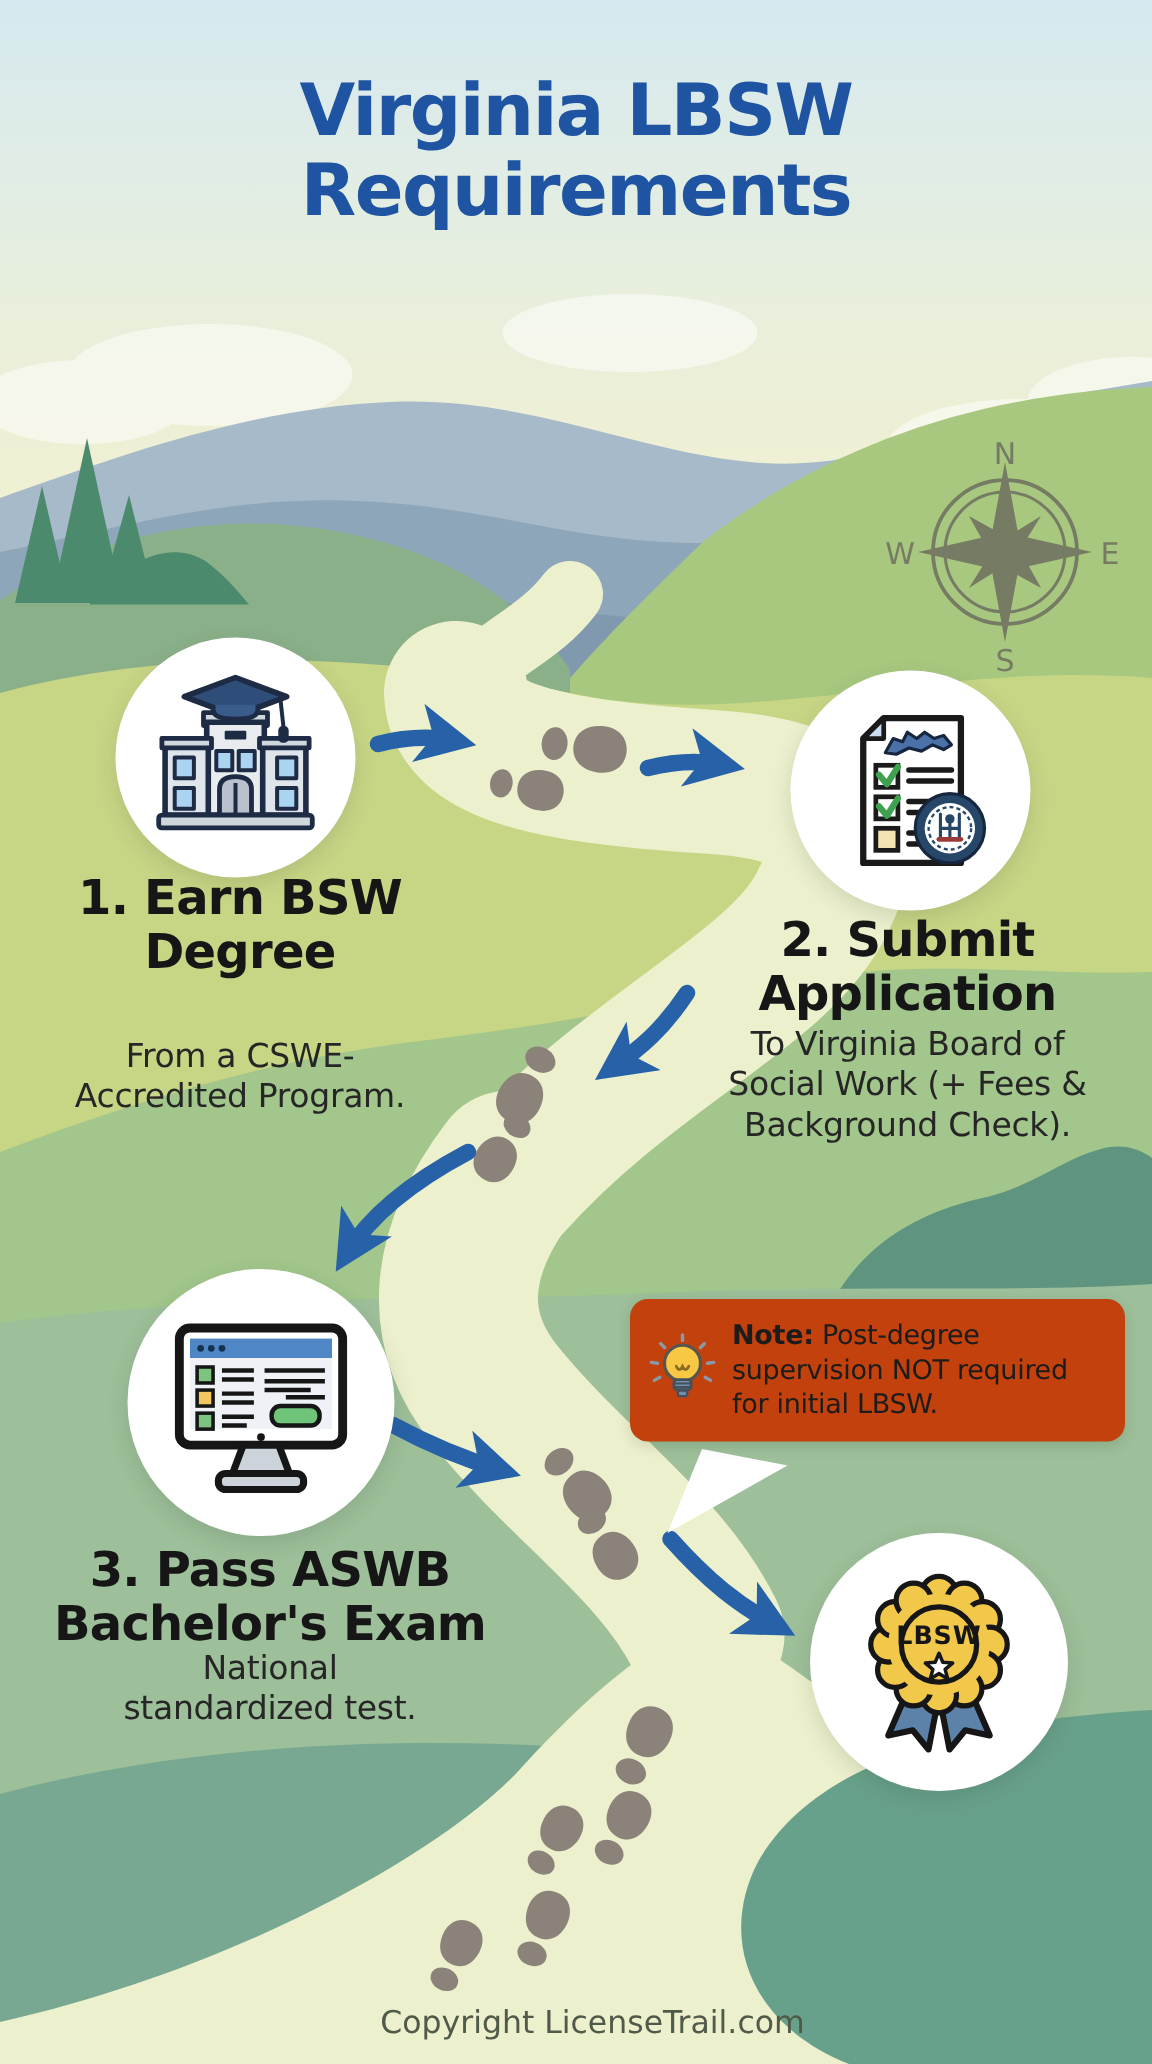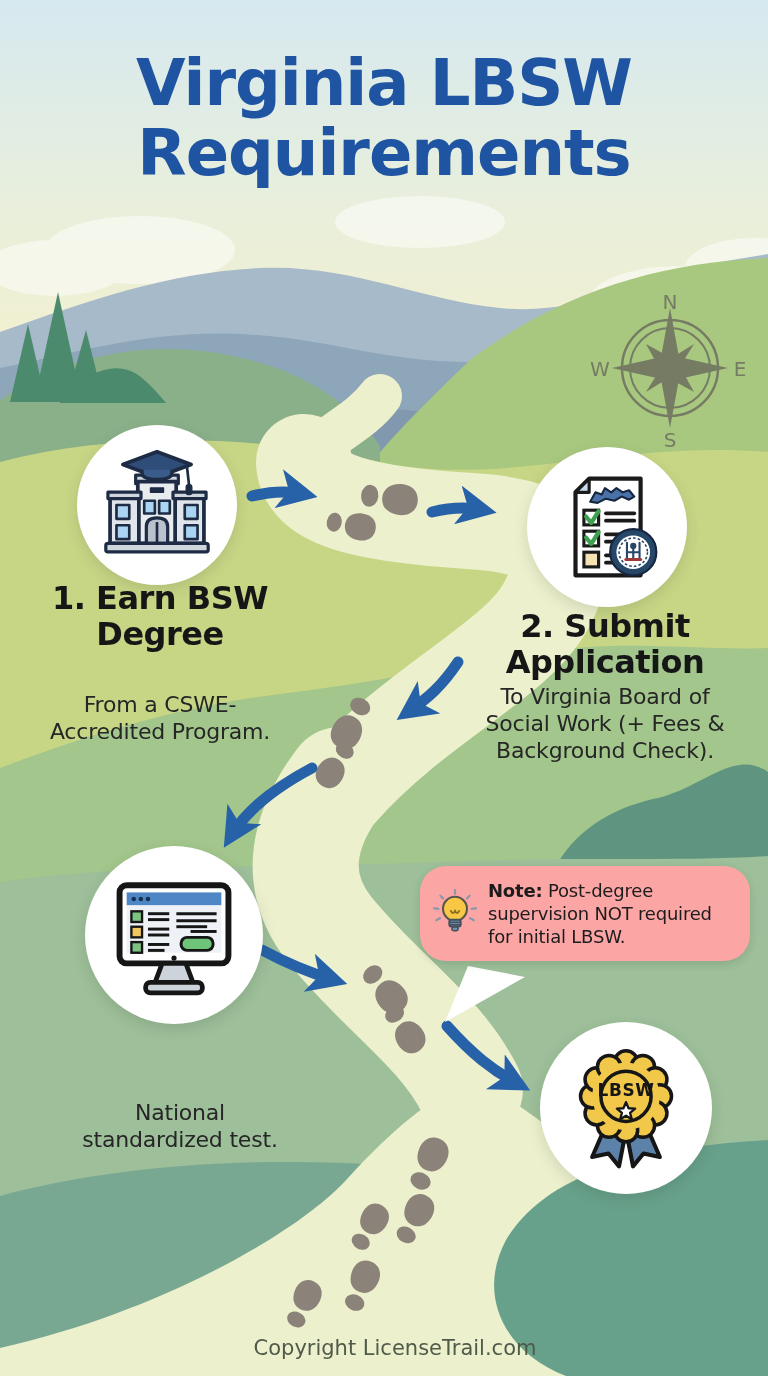--- a/index.html
+++ b/index.html
@@ -4,21 +4,21 @@
 <style>
   html,body{margin:0;padding:0;background:#222;}
   .stage{
     position:relative;width:768px;height:1376px;overflow:hidden;
     font-family:"DejaVu Sans","Liberation Sans",sans-serif;
     margin:0 auto;background:#e9efdb;
   }
   .scenery{position:absolute;left:0;top:0;width:768px;height:1376px;}
   .title{
     position:absolute;left:20px;top:48px;width:728px;margin:0;
-    text-align:center;font-size:64px;font-weight:800;line-height:1.1;
+    text-align:center;font-size:48px;font-weight:800;line-height:1.1;
     letter-spacing:-1px;color:#1e54a1;
   }
   .circle{
     position:absolute;background:#ffffff;border-radius:50%;
     display:flex;align-items:center;justify-content:center;
     box-shadow:0 5px 14px rgba(40,60,40,.15);
   }
   .c1{left:77px;top:425px;width:160px;height:160px;}
   .c2{left:527px;top:447px;width:160px;height:160px;}
   .c3{left:85px;top:846px;width:178px;height:178px;}
@@ -34,21 +34,21 @@
   .sub{
     position:absolute;text-align:center;font-size:22px;line-height:1.22;
     color:#262626;letter-spacing:-0.2px;
   }
   .s1{left:37px;top:652px;width:246px;margin-top:40px;}
   .s2{left:470px;top:684px;width:270px;}
   .s3{left:70px;top:1100px;width:220px;}
   .s4{left:508px;top:1264px;width:215px;}
   .note{
     position:absolute;left:420px;top:866px;width:330px;box-sizing:border-box;
-    background:#fca5a5;border-radius:26px;padding:13px 12px 13px 10px;
+    background:#c2410c;border-radius:12px;padding:13px 12px 13px 10px;
     display:flex;align-items:center;gap:8px;
     box-shadow:0 3px 9px rgba(30,50,30,.14);
   }
   .note-tail{position:absolute;left:440px;top:966px;width:90px;height:62px;}
   .note-text{font-size:18px;line-height:1.28;color:#1c1c1c;letter-spacing:-0.2px;}
   .note-text b{font-weight:bold;}
   .bulb{flex:0 0 50px;}
   .footer{
     position:absolute;left:0;top:1336px;width:768px;text-align:center;
     font-size:21px;color:#4f5a49;margin-left:11px;
@@ -235,20 +235,21 @@
       <line x1="62" y1="42" x2="96" y2="42" stroke="#161616" stroke-width="2.5"></line>
       <line x1="62" y1="48" x2="96" y2="48" stroke="#161616" stroke-width="2.5"></line>
       <line x1="62" y1="53" x2="88" y2="53" stroke="#161616" stroke-width="2.5"></line>
       <line x1="74" y1="57" x2="96" y2="57" stroke="#161616" stroke-width="2.5"></line>
       <rect x="66" y="62" width="27" height="11" rx="5" fill="#6ec479" stroke="#161616" stroke-width="2.5"></rect>
       <circle cx="60" cy="79.5" r="2.2" fill="#161616"></circle>
       <path d="M50,84 L70,84 L76,100 L44,100 Z" fill="#ccd3da" stroke="#161616" stroke-width="4" stroke-linejoin="round"></path>
       <rect x="36" y="100" width="48" height="9" rx="4" fill="#ccd3da" stroke="#161616" stroke-width="4"></rect>
     </svg>
   </div>
+  <div class="heading h3">3. Pass ASWB Bachelor's Exam</div>
   <div class="sub s3">National standardized test.</div>
 
   <div class="circle c4">
     <svg width="140" height="140" viewBox="0 0 120 120">
       <path d="M44,72 L60,79 L54,110 L45,99 L31,102 Z" fill="#5d82aa" stroke="#161616" stroke-width="3.5" stroke-linejoin="round"></path>
       <path d="M76,72 L60,79 L66,110 L75,99 L89,102 Z" fill="#5d82aa" stroke="#161616" stroke-width="3.5" stroke-linejoin="round"></path>
       <g fill="#f2c84b" stroke="#161616" stroke-width="3">
         <circle cx="60" cy="21" r="10"></circle>
           <circle cx="74.5" cy="24.9" r="10"></circle>
           <circle cx="85.1" cy="35.5" r="10"></circle>

